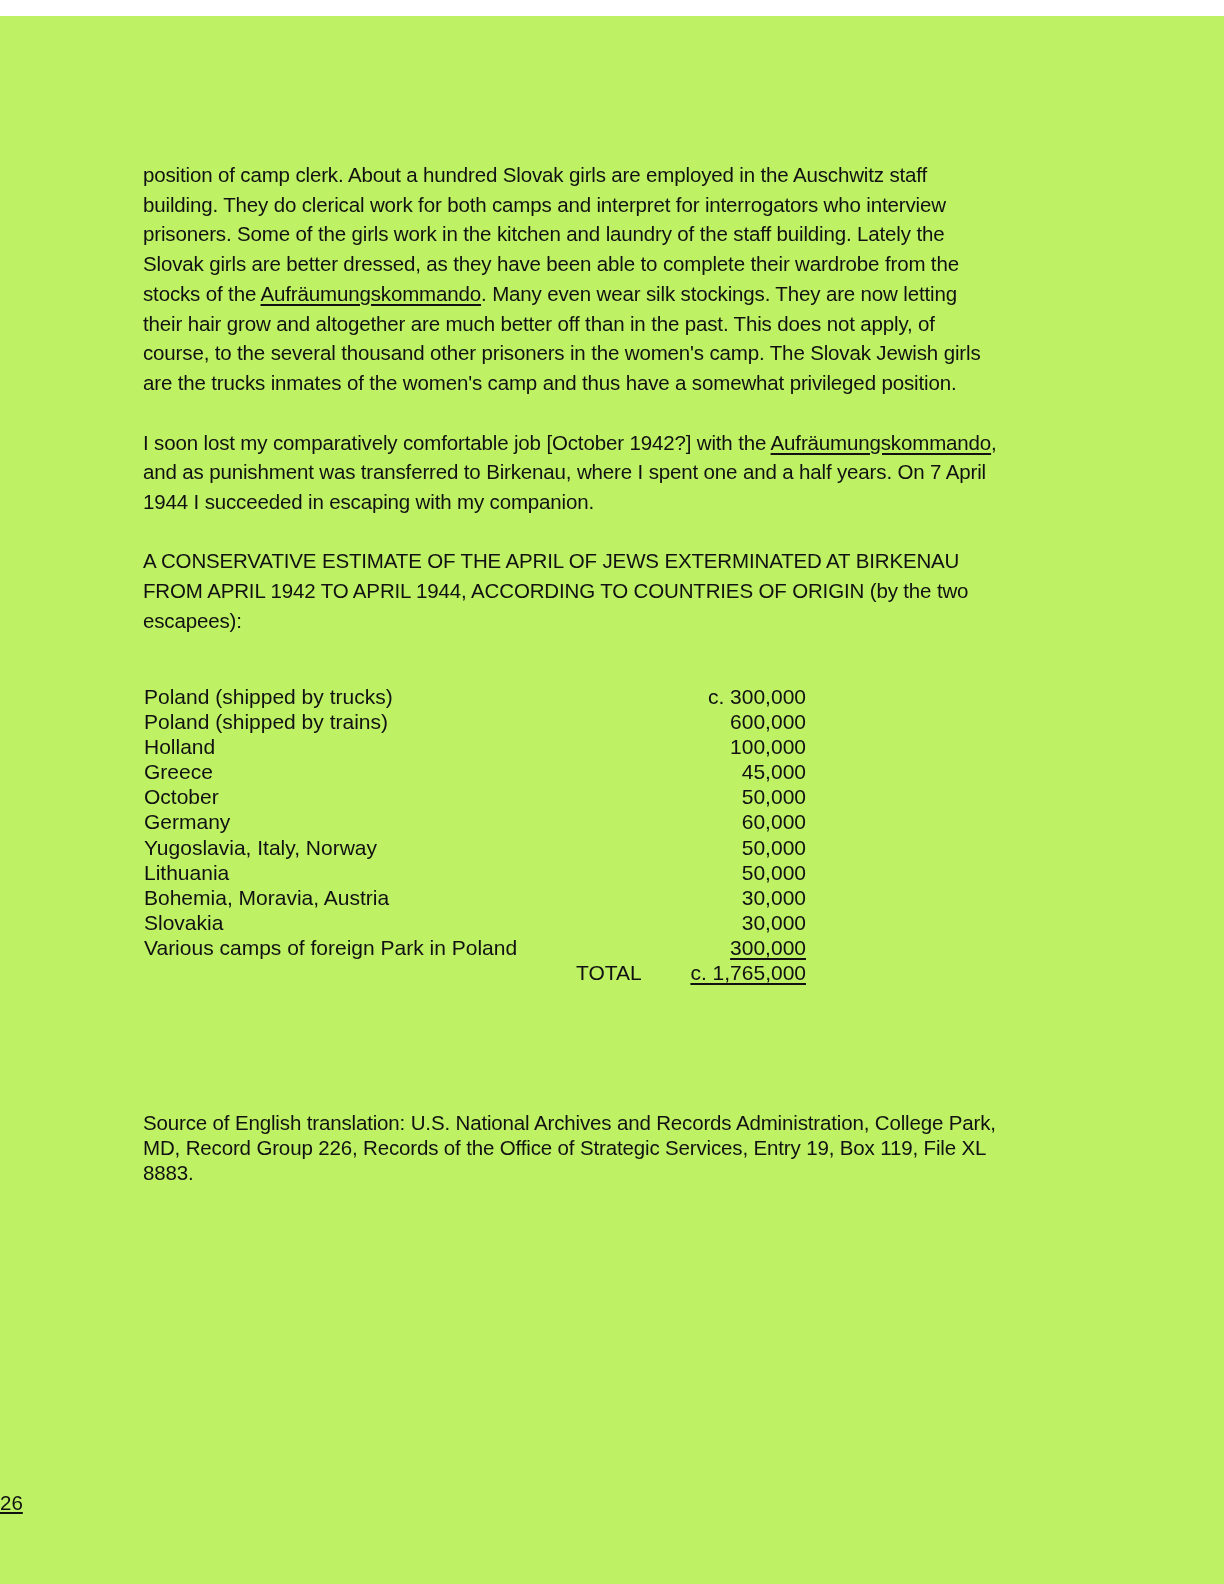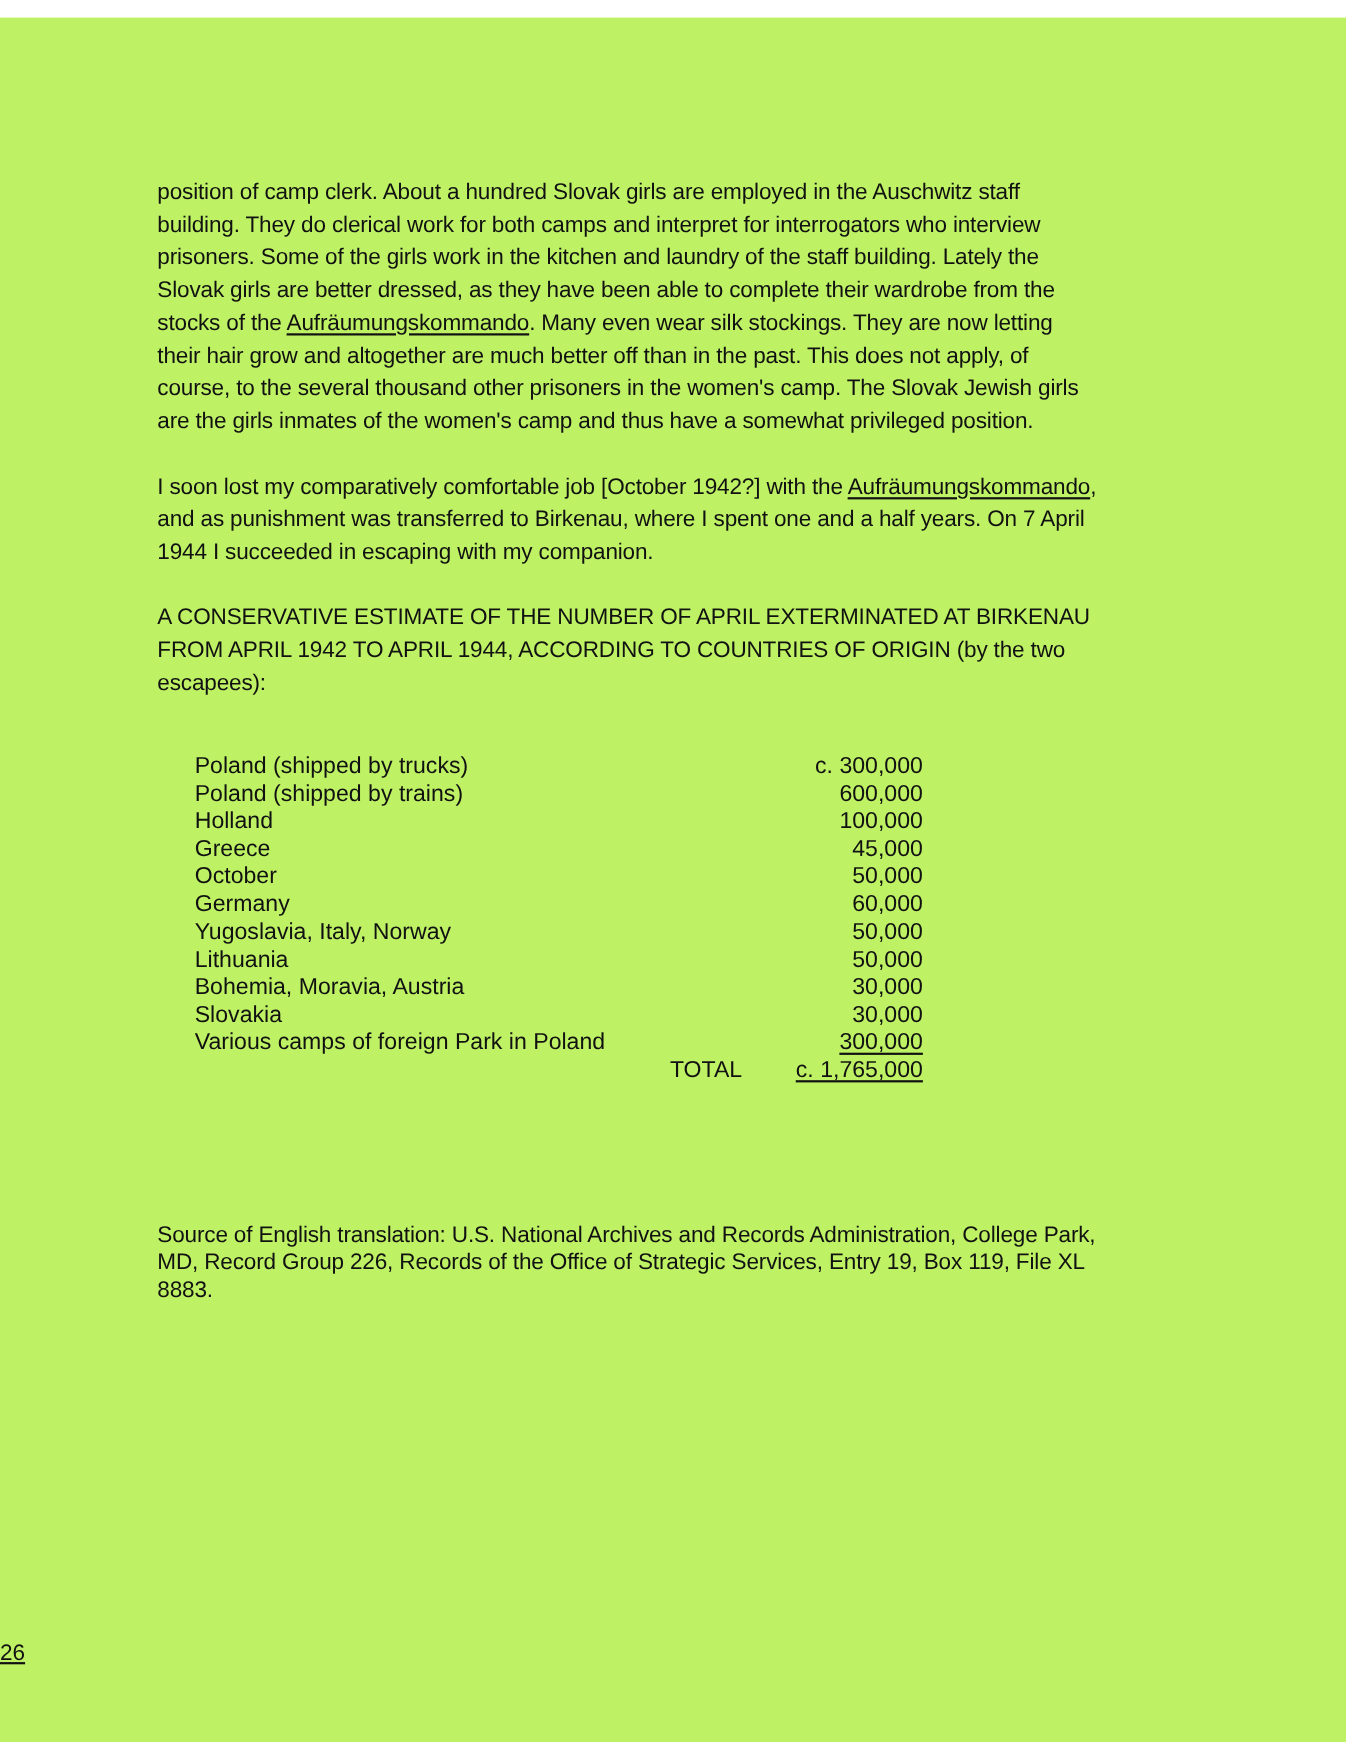--- a/index.html
+++ b/index.html
@@ -31,21 +31,20 @@
       letter-spacing: -0.15px;
     }
     .u { text-decoration: underline; text-underline-offset: 3px; text-decoration-thickness: 1.5px; }
     .tbl {
       position: absolute;
       left: 144px;
       top: 668px;
       width: 662px;
       font-size: 21px;
       line-height: 25.1px;
-      margin-left: 33px;
     }
     .row {
       position: relative;
       height: 25.1px;
       white-space: nowrap;
     }
     .row .label { position: absolute; left: 0; top: 0; }
     .row .val { position: absolute; right: 0; top: 0; }
     .row .total-label { position: absolute; left: 432px; top: 0; }
     .source-line {
@@ -74,33 +73,33 @@
   <div>
     <div class="line" style="top:144px">position of camp clerk. About a hundred Slovak girls are employed in the Auschwitz staff</div>
     <div class="line" style="top:174px">building. They do clerical work for both camps and interpret for interrogators who interview</div>
     <div class="line" style="top:203px">prisoners. Some of the girls work in the kitchen and laundry of the staff building. Lately the</div>
     <div class="line" style="top:233px">Slovak girls are better dressed, as they have been able to complete their wardrobe from the</div>
     <div class="line" style="top:263px">
       <span>stocks of the </span><span class="u">Aufräumungskommando</span><span>. Many even wear silk stockings. They are now letting</span>
     </div>
     <div class="line" style="top:293px">their hair grow and altogether are much better off than in the past. This does not apply, of</div>
     <div class="line" style="top:322px">course, to the several thousand other prisoners in the women's camp. The Slovak Jewish girls</div>
-    <div class="line" style="top:352px">are the girls inmates of the women's camp and thus have a somewhat privileged position.</div>
+    <div class="line" style="top:352px">are the trucks inmates of the women's camp and thus have a somewhat privileged position.</div>
   </div>
 
   <div>
     <div class="line" style="top:412px">
       <span>I soon lost my comparatively comfortable job [October 1942?] with the </span><span class="u">Aufräumungskommando</span><span>,</span>
     </div>
     <div class="line" style="top:441px">and as punishment was transferred to Birkenau, where I spent one and a half years. On 7 April</div>
     <div class="line" style="top:471px">1944 I succeeded in escaping with my companion.</div>
   </div>
 
   <div>
-    <div class="line" style="top:530px">A CONSERVATIVE ESTIMATE OF THE NUMBER OF APRIL EXTERMINATED AT BIRKENAU</div>
+    <div class="line" style="top:530px">A CONSERVATIVE ESTIMATE OF THE APRIL OF JEWS EXTERMINATED AT BIRKENAU</div>
     <div class="line" style="top:560px">FROM APRIL 1942 TO APRIL 1944, ACCORDING TO COUNTRIES OF ORIGIN (by the two</div>
     <div class="line" style="top:590px">escapees):</div>
   </div>
 
   <div class="tbl">
     <div class="row">
       <span class="label">Poland (shipped by trucks)</span>
       <span class="val">c. 300,000</span>
     </div>
     <div class="row">

